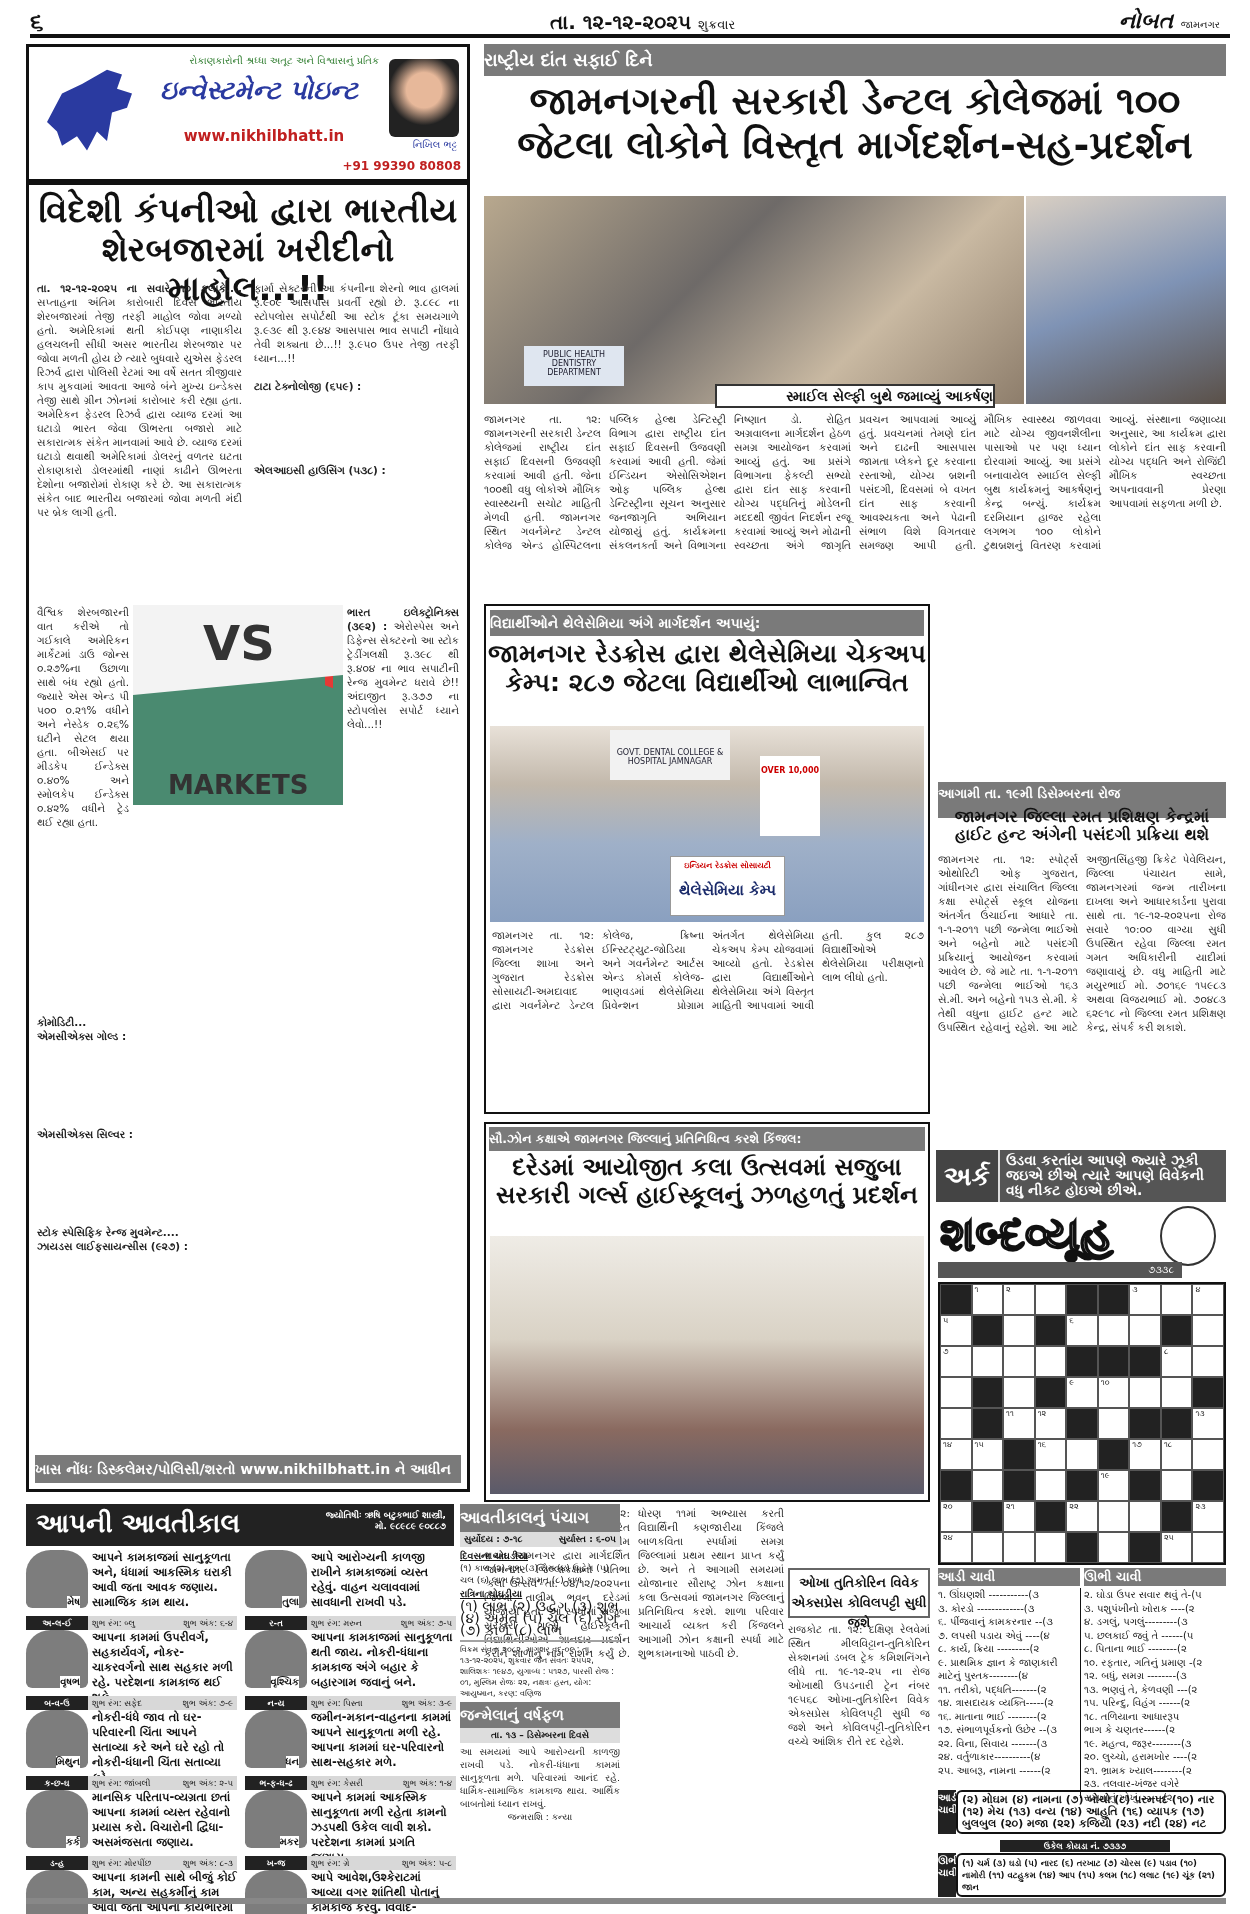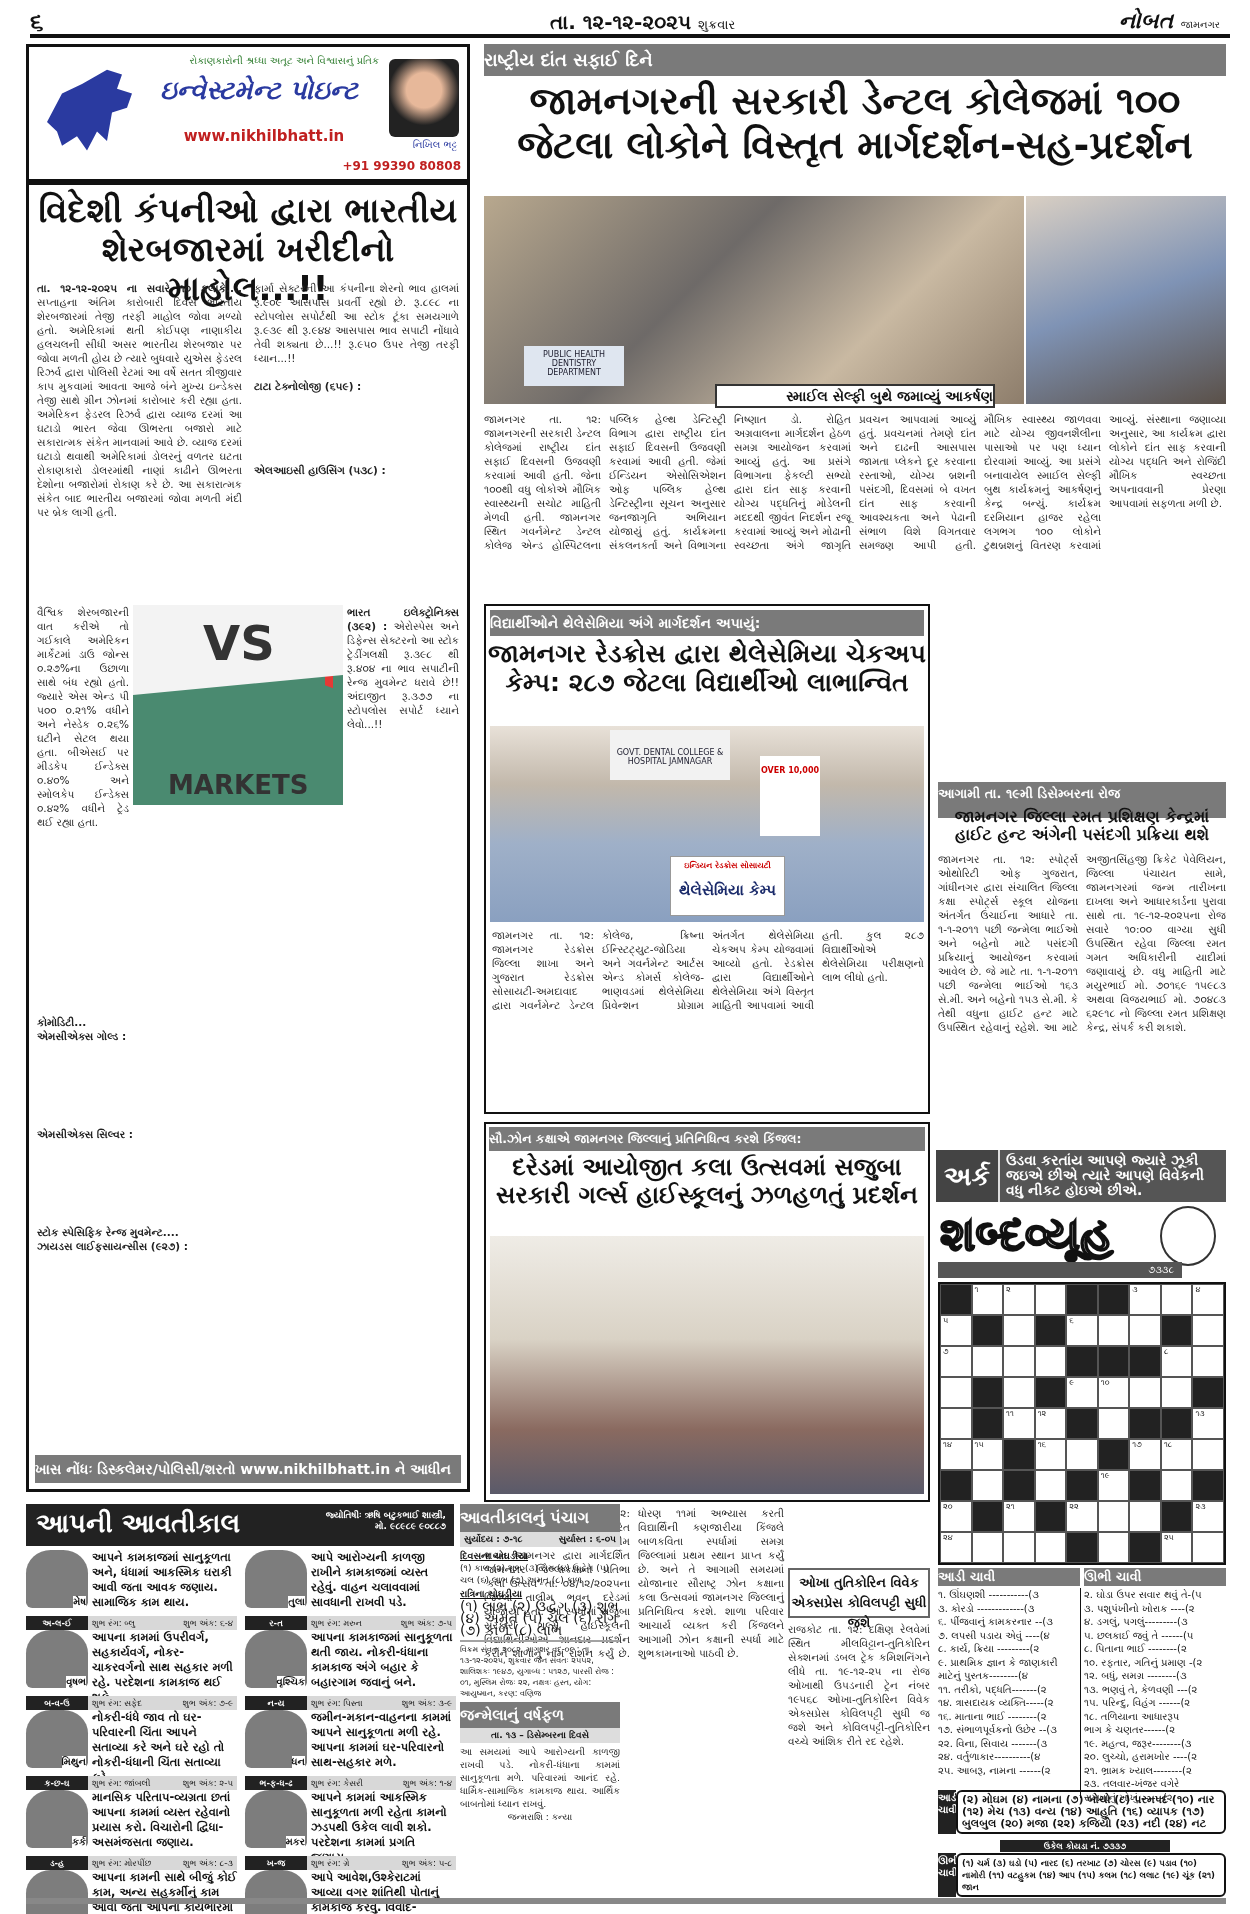--- a/index.html
+++ b/index.html
@@ -20,21 +20,21 @@
 .caption-box{background:#fff;border:2px solid #333;font-weight:bold;text-align:right}
 .ad-header{left:26px;top:44px;width:444px;height:138px;border:3px solid #111;background:#fff}
 .bull{position:absolute;left:8px;top:18px;width:100px;height:95px;background:#2a3aa0;clip-path:polygon(10% 60%,25% 30%,45% 20%,70% 5%,85% 10%,80% 25%,95% 30%,90% 45%,75% 50%,70% 80%,60% 70%,50% 90%,40% 75%,25% 85%,20% 70%)}
 .avatar{position:absolute;right:8px;top:12px;width:70px;height:78px;background:radial-gradient(circle at 50% 40%,#e7b89a 30%,#222 60%);border-radius:6px}
 .crossgrid{display:grid;grid-template-columns:repeat(9,1fr);border:2px solid #111}
 .cell{height:31px;border:1px solid #555;position:relative;background:#fff}
 .cell.b{background:#222}
 .cell span{position:absolute;left:2px;top:0;font-size:8px}
 .hs-row{display:flex;height:66px}
 .hs-icon{width:62px;height:58px;background:#7d7d7d;border-radius:40% 40% 10% 10%;position:relative}
-.hs-sign{position:absolute;right:2px;bottom:0;font-size:10px;color:#111;font-weight:bold;background:#fff}
+.hs-sign{position:absolute;right:8px;bottom:0;font-size:10px;color:#111;font-weight:bold;background:#fff}
 .hs-text{flex:1;font-size:11.5px;line-height:15px;font-weight:bold;padding-left:4px}
 .hs-meta{display:flex;height:14px;font-size:8.5px;align-items:center}
 .hs-letters{width:62px;background:#222;color:#fff;text-align:center;font-weight:bold;height:14px;line-height:14px}
 .hs-color{flex:1;background:#d8d8d8;padding-left:4px;display:flex;justify-content:space-between;padding-right:4px;height:14px;line-height:14px}
 .clue{font-size:10px;line-height:13.5px;white-space:nowrap;overflow:hidden}
 .ansbox{border:2px solid #111;border-radius:6px;font-size:10.5px;line-height:14px;padding:2px 4px;font-weight:bold}
 .vlabel{width:18px;background:#222;color:#fff;font-size:10px;text-align:center;font-weight:bold;line-height:12px;padding-top:2px}
 </style>
 </head>
 <body>

